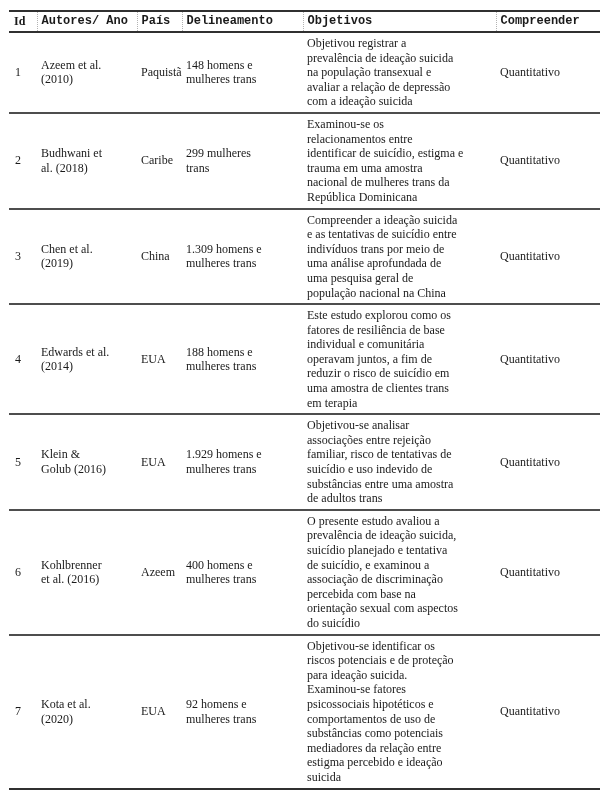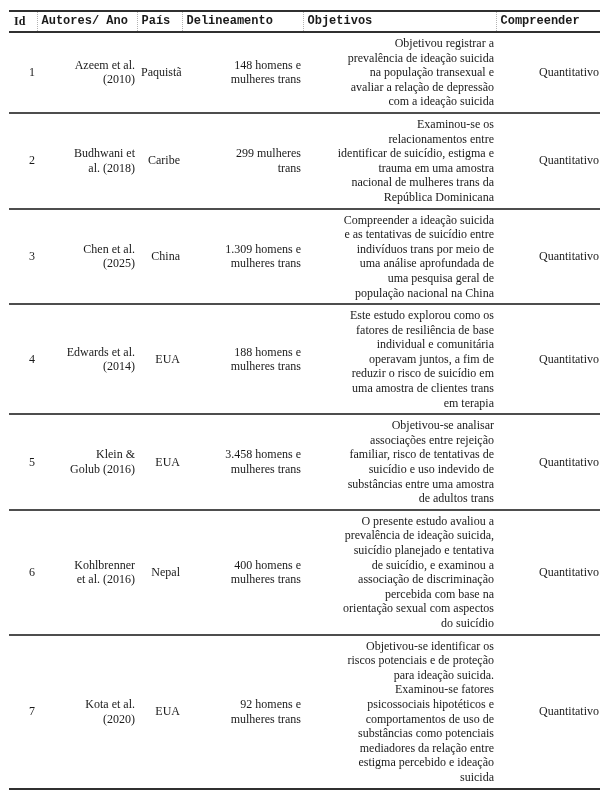--- a/index.html
+++ b/index.html
@@ -42,21 +42,21 @@
   }
   thead th + th {
     border-left: 1px dotted #b3b3b3;
     font-family: Liberation Mono, monospace;
   }
   thead th.h-id { padding-left: 5px; }
 
   tbody td {
     font-size: 12px;
     line-height: 14.6px;
-    text-align: right;
+    text-align: left;
     vertical-align: middle;
     padding: 3px 2px 3px 4px;
     white-space: pre-line;
     overflow: hidden;
   }
   tbody td.cell-id { padding-left: 6px; }
   tbody tr {
     border-bottom: 2px solid #4e4e4e;
   }
   tbody tr:last-child {
@@ -112,21 +112,21 @@
 relacionamentos entre
 identificar de suicídio, estigma e
 trauma em uma amostra
 nacional de mulheres trans da
 República Dominicana</td>
         <td>Quantitativo</td>
       </tr>
       <tr>
         <td class="cell-id">3</td>
         <td>Chen et al.
-(2025)</td>
+(2019)</td>
         <td>China</td>
         <td>1.309 homens e
 mulheres trans</td>
         <td>Compreender a ideação suicida
 e as tentativas de suicídio entre
 indivíduos trans por meio de
 uma análise aprofundada de
 uma pesquisa geral de
 população nacional na China</td>
         <td>Quantitativo</td>
@@ -145,35 +145,35 @@
 reduzir o risco de suicídio em
 uma amostra de clientes trans
 em terapia</td>
         <td>Quantitativo</td>
       </tr>
       <tr>
         <td class="cell-id">5</td>
         <td>Klein &amp;
 Golub (2016)</td>
         <td>EUA</td>
-        <td>3.458 homens e
+        <td>1.929 homens e
 mulheres trans</td>
         <td>Objetivou-se analisar
 associações entre rejeição
 familiar, risco de tentativas de
 suicídio e uso indevido de
 substâncias entre uma amostra
 de adultos trans</td>
         <td>Quantitativo</td>
       </tr>
       <tr>
         <td class="cell-id">6</td>
         <td>Kohlbrenner
 et al. (2016)</td>
-        <td>Nepal</td>
+        <td>Azeem</td>
         <td>400 homens e
 mulheres trans</td>
         <td>O presente estudo avaliou a
 prevalência de ideação suicida,
 suicídio planejado e tentativa
 de suicídio, e examinou a
 associação de discriminação
 percebida com base na
 orientação sexual com aspectos
 do suicídio</td>

